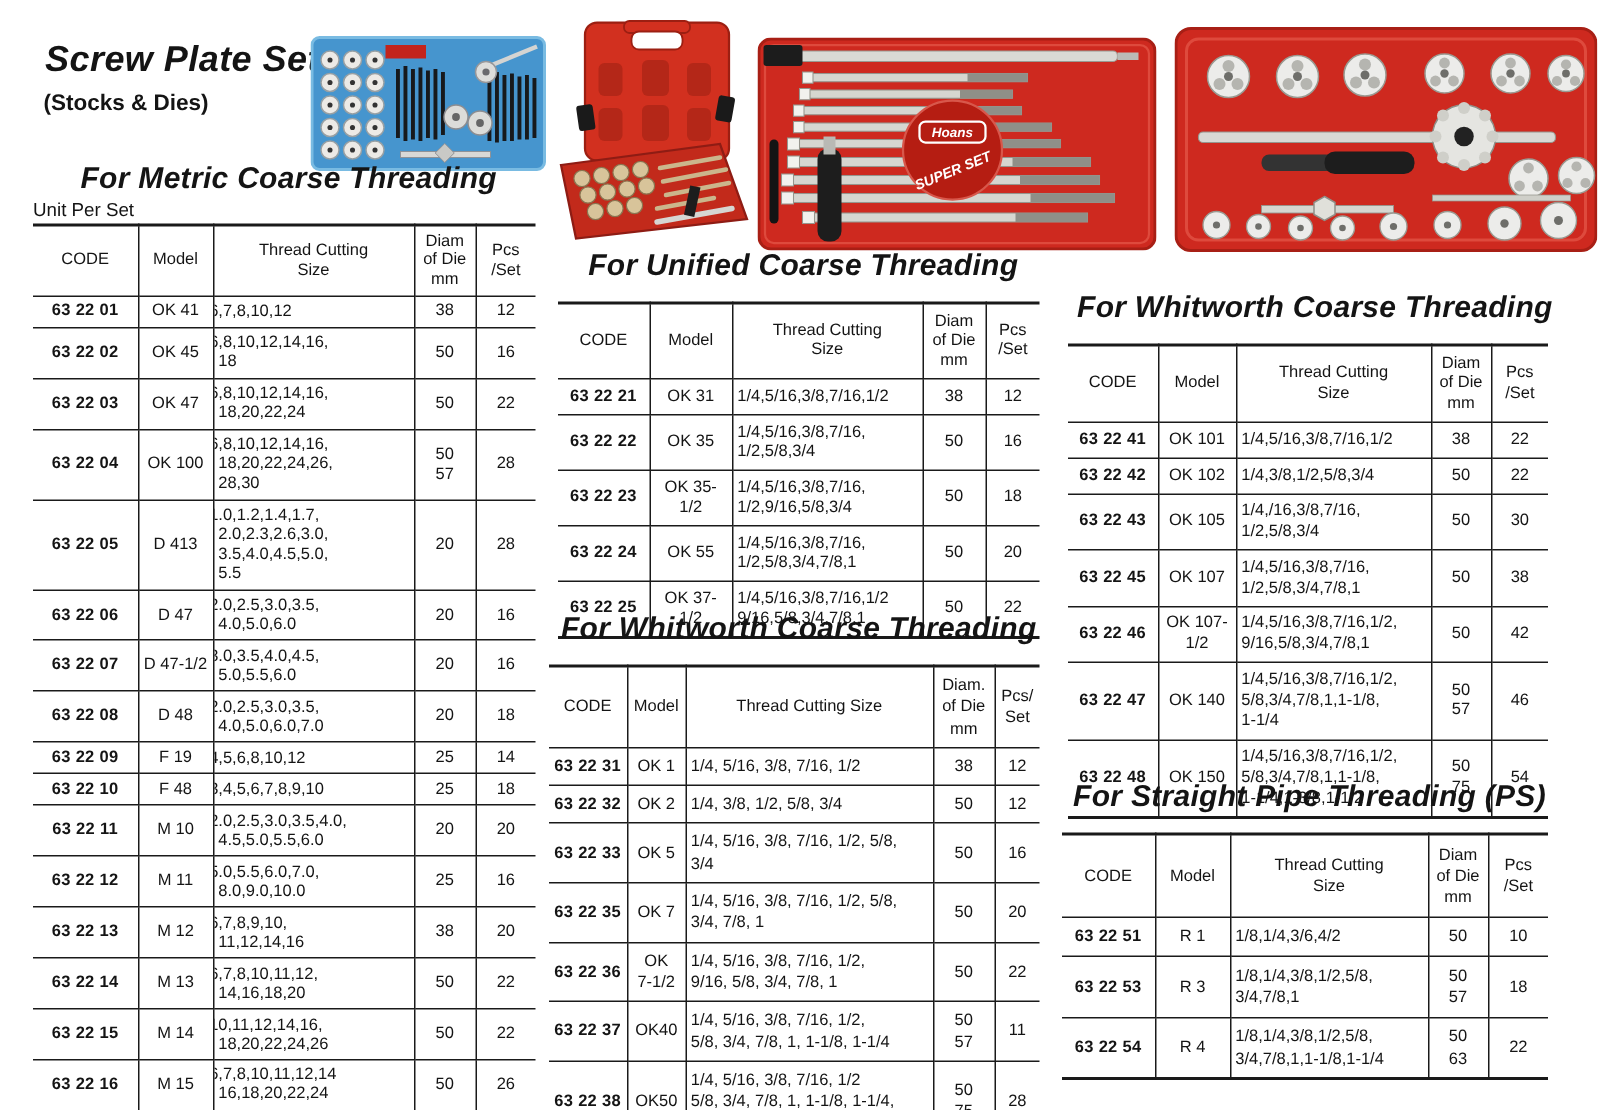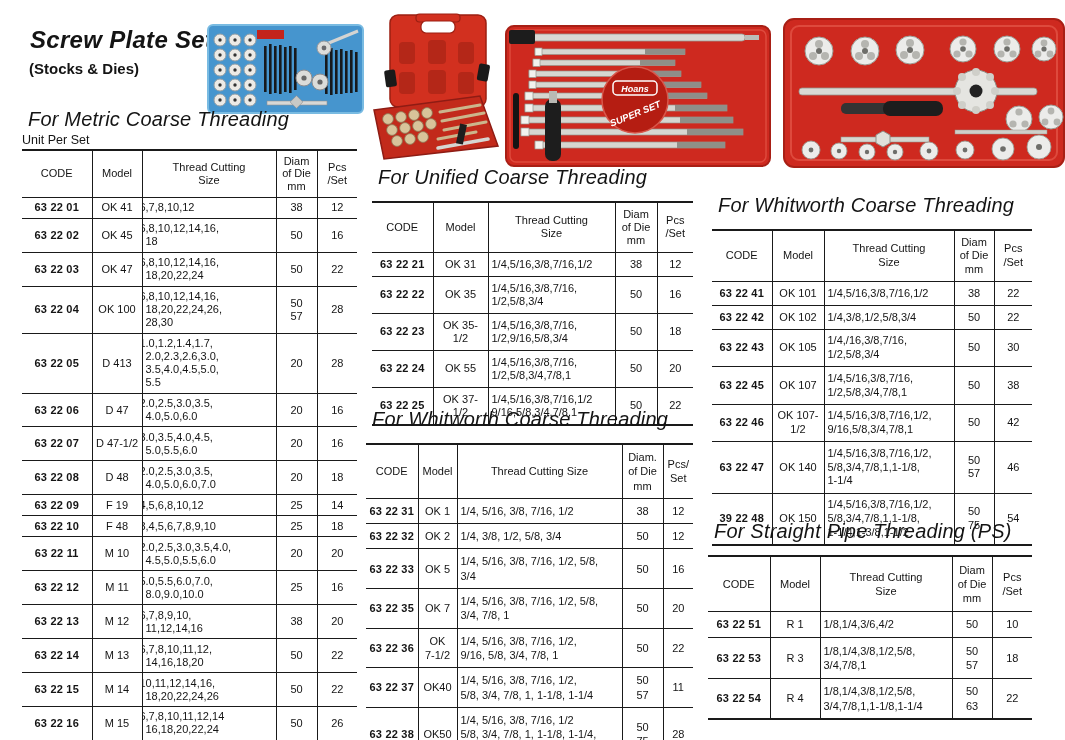--- a/index.html
+++ b/index.html
@@ -13,22 +13,22 @@
   }
   .page-subtitle{
     position:absolute;left:29px;top:60px;margin:0;
     font-size:15px;font-weight:bold;
   }
   .product{position:absolute}
   .product svg{display:block}
 
   .tbl{position:absolute}
   .tbl-title{
-    font-size:20px;font-weight:normal;font-style:italic;
-    margin:0 0 12px 6px;white-space:nowrap;letter-spacing:.2px;
+    font-size:20px;font-weight:bold;font-style:italic;
+    margin:0 0 12px 6px;white-space:nowrap;letter-spacing:.2px;text-align:center;
   }
   #t0 .tbl-title{margin-bottom:2px}
   .tbl-note{text-align:left;font-size:12.5px;margin:0 2px 2px 0}
   table{
     border-collapse:collapse;table-layout:fixed;font-size:11px;line-height:1.18;
     border-top:2px solid #1a1a1a;border-bottom:2px solid #1a1a1a;
   }
   th,td{
     border:1.6px solid #1a1a1a;padding:4px 3px;text-align:center;
     vertical-align:middle;white-space:pre-line;overflow:hidden;
@@ -685,21 +685,21 @@
           <td class="c-code">63 22 47</td>
           <td class="c-model">OK 140</td>
           <td class="c-size">1/4,5/16,3/8,7/16,1/2,
 5/8,3/4,7/8,1,1-1/8,
 1-1/4</td>
           <td class="c-diam">50
 57</td>
           <td class="c-pcs">46</td>
         </tr>
         <tr>
-          <td class="c-code">39 22 48</td>
+          <td class="c-code">63 22 48</td>
           <td class="c-model">OK 150</td>
           <td class="c-size">1/4,5/16,3/8,7/16,1/2,
 5/8,3/4,7/8,1,1-1/8,
 1-1/4,1-3/8,1-1/2</td>
           <td class="c-diam">50
 75</td>
           <td class="c-pcs">54</td>
         </tr>
       </tbody>
     </table>

